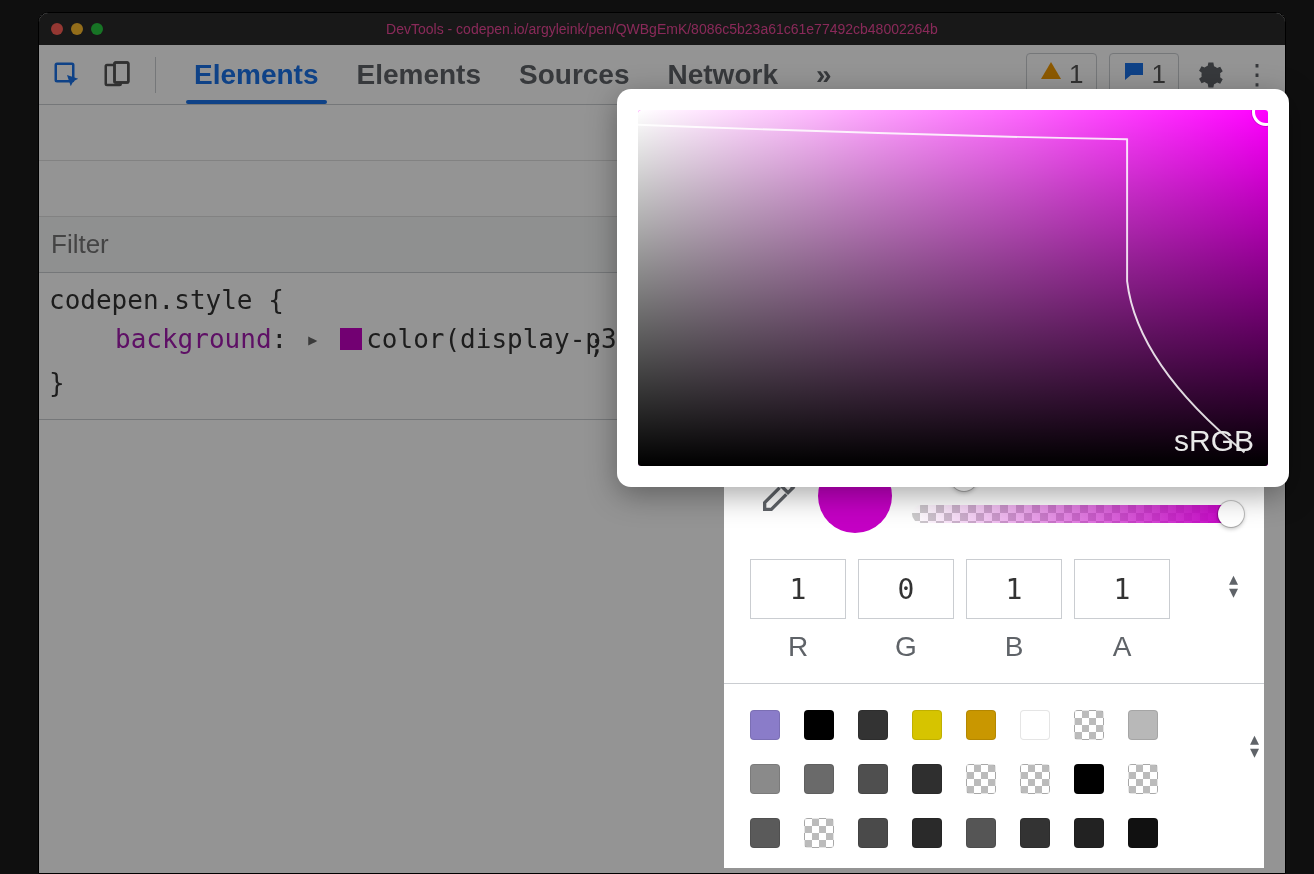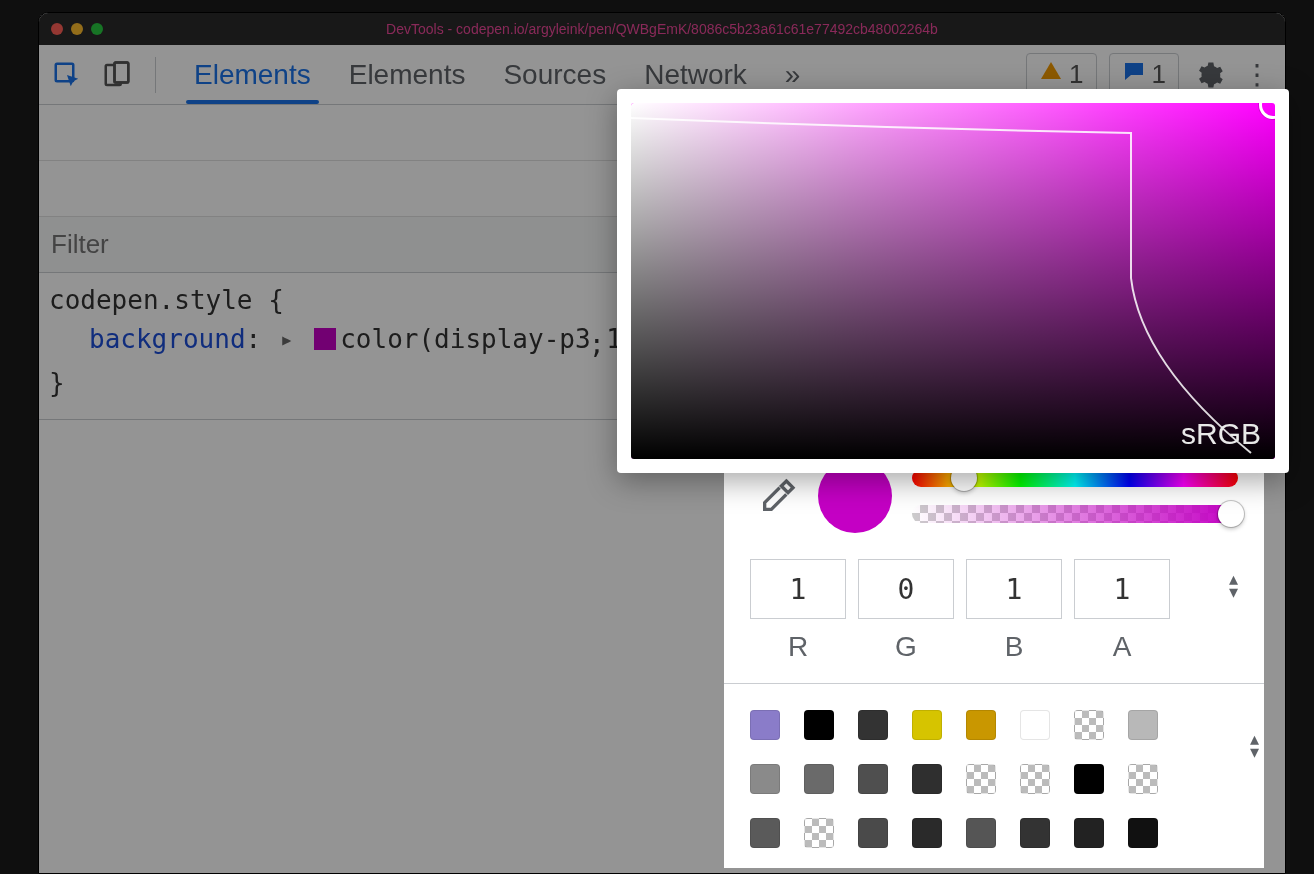--- a/index.html
+++ b/index.html
@@ -46,21 +46,21 @@
       background: #fff;
       border-bottom: 1px solid #cacdd1;
       display:flex; align-items:center;
       padding: 0 10px;
       gap: 14px;
     }
     .tool-icon { width:36px; height:36px; display:flex; align-items:center; justify-content:center; color:#1a73e8; }
     .tool-icon.grey { color:#555; }
     .vsep { width:1px; height:36px; background:#cacdd1; margin:0 6px; }
     .tabs { display:flex; gap:38px; margin-left:18px; font-size:28px; color:#5f6368; }
-    .tab { padding: 12px 0; position:relative; cursor:pointer; }
+    .tab { padding: 12px 0; position:relative; cursor:pointer;font-weight:bold; }
     .tab.active { color:#1a73e8; }
     .tab.active::after {
       content:""; position:absolute; left:-8px; right:-8px; bottom:-1px;
       height:4px; background:#1a73e8; border-radius:2px;
     }
     .toolbar-right { margin-left:auto; display:flex; align-items:center; gap:12px; }
     .badge {
       border:1px solid #cacdd1; border-radius:4px;
       height:44px; padding:0 12px; display:flex; align-items:center; gap:6px;
       font-size:26px; color:#555;
@@ -88,21 +88,21 @@
 
     
     .styles-pane {
       background:#fff; border-bottom:1px solid #cacdd1;
       padding: 8px 10px 16px 10px;
       font-family: Menlo, Consolas, monospace;
       font-size:26px; line-height:1.5;
       color:#333;
     }
     .styles-pane .prop { margin-left: 40px; }
-    .styles-pane .prop .pname { color:#1d4ed8; }
+    .styles-pane .prop .pname { color:#a21caf;margin-left:26px; }
     .styles-pane .swatch {
       display:inline-block; width:22px; height:22px; vertical-align:middle;
       background:#c400c4; margin:0 4px 4px 2px;
     }
     .expand-tri { display:inline-block; transform: scale(0.9); color:#666; margin:0 2px;}
 
     .rest-bg { background:#fff; height: 600px; }
 
     
     .dim {
@@ -110,23 +110,23 @@
       background:rgba(0,0,0,0.42);
       pointer-events:none;
     }
 
     
     .spectrum-pop {
       position:absolute;
       left:617px; top:89px;
       width:672px;
       background:#fff;
-      border-radius:4px;
+      border-radius:14px;
       box-shadow:0 8px 30px rgba(0,0,0,.35);
-      padding:14px;
+      padding:21px;
       z-index: 50;
     }
     .spectrum {
       width:100%; height:356px; position:relative;
       border-radius:3px; overflow:hidden;
       background: magenta;
     }
     .spectrum .l1 { position:absolute; inset:0; background: linear-gradient(to right, #fff, rgba(255,255,255,0)); }
     .spectrum .l2 { position:absolute; inset:0; background: linear-gradient(to top, #000, rgba(0,0,0,0)); }
     .gamut-line {

